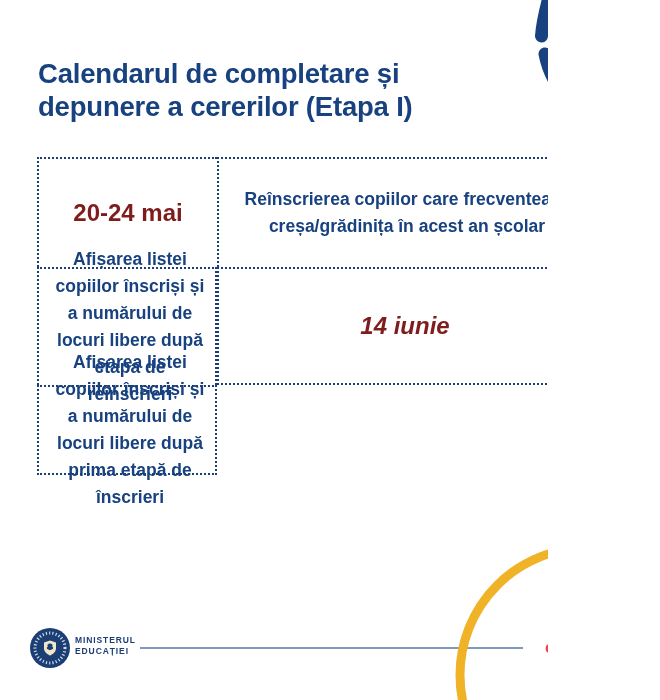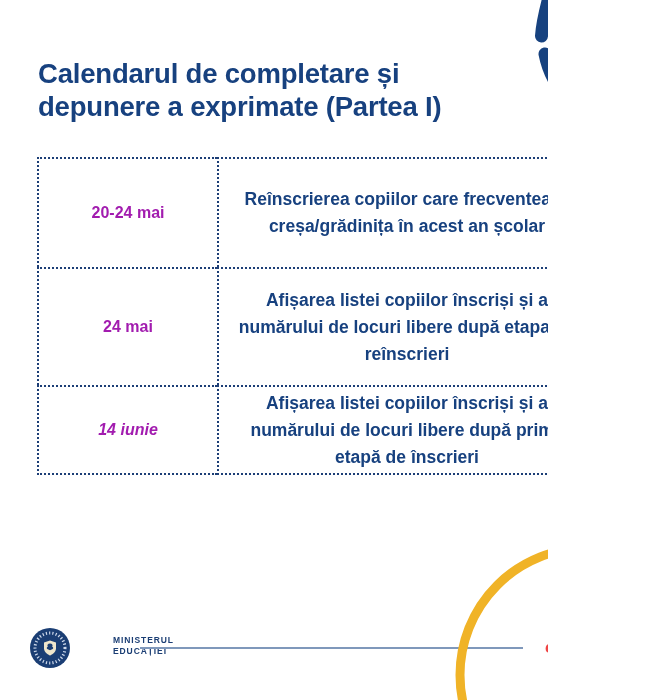--- a/index.html
+++ b/index.html
@@ -39,22 +39,22 @@
   }
   .cell {
     border-top: 2px dotted #1c3e76;
     border-left: 2px dotted #1c3e76;
     display: flex;
     align-items: center;
     text-align: center;
   }
   .cell.date {
     justify-content: center;
-    color: #a21caf;
-    font-size: 16px;
+    color: #7f1d1d;
+    font-size: 24px;
     font-weight: 700;
     text-align: left;
   }
   .cell.desc {
     border-right: 2px dotted #1c3e76;
     padding: 6px 10px 6px 16px;
     color: #17417f;
     font-size: 17.5px;
     font-weight: 600;
     line-height: 27px;
@@ -70,21 +70,20 @@
   }
   .ministry {
     position: absolute;
     left: 75px;
     top: 635px;
     color: #1b3e74;
     font-size: 8.5px;
     font-weight: 700;
     letter-spacing: 0.9px;
     line-height: 11px;
-    margin-left: 38px;
   }
   .footer-line {
     position: absolute;
     left: 140px;
     top: 647px;
     width: 383px;
     height: 2px;
     background: #7f98bb;
   }
   .site {
@@ -106,28 +105,27 @@
     pointer-events: none;
   }
 </style>
 </head>
 <body>
 
 <div class="canvas">
 
   <div class="title">
     <div>Calendarul de completare și</div>
-    <div>depunere a exprimate (Partea I)</div>
+    <div>depunere a cererilor (Etapa I)</div>
   </div>
 
   <div class="cal-table">
     <div class="cell date">20-24 mai</div>
     <div class="cell desc">Reînscrierea copiilor care frecventează creșa/grădinița în acest an școlar</div>
 
-    <div class="cell date">24 mai</div>
     <div class="cell desc">Afișarea listei copiilor înscriși și a numărului de locuri libere după etapa de reînscrieri</div>
 
 
     <div class="cell date row-last-a" style="border-bottom:2px dotted #1c3e76;font-style:italic;">14 iunie</div>
     <div class="cell desc" style="border-bottom:2px dotted #1c3e76;">Afișarea listei copiilor înscriși și a numărului de locuri libere după prima etapă de înscrieri</div>
   </div>
 
   <div class="footer-logo">
     <svg width="40" height="40" viewBox="0 0 40 40">
       <circle cx="20" cy="20" r="20" fill="#1b3e74"></circle>

